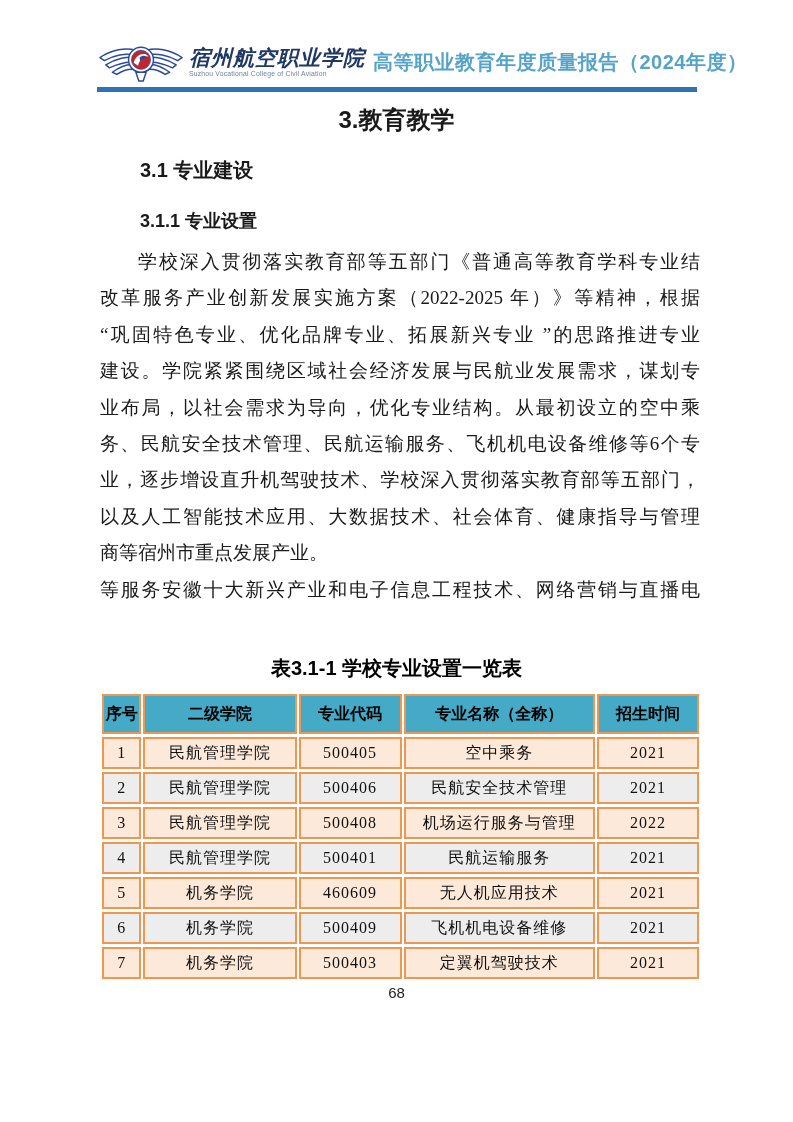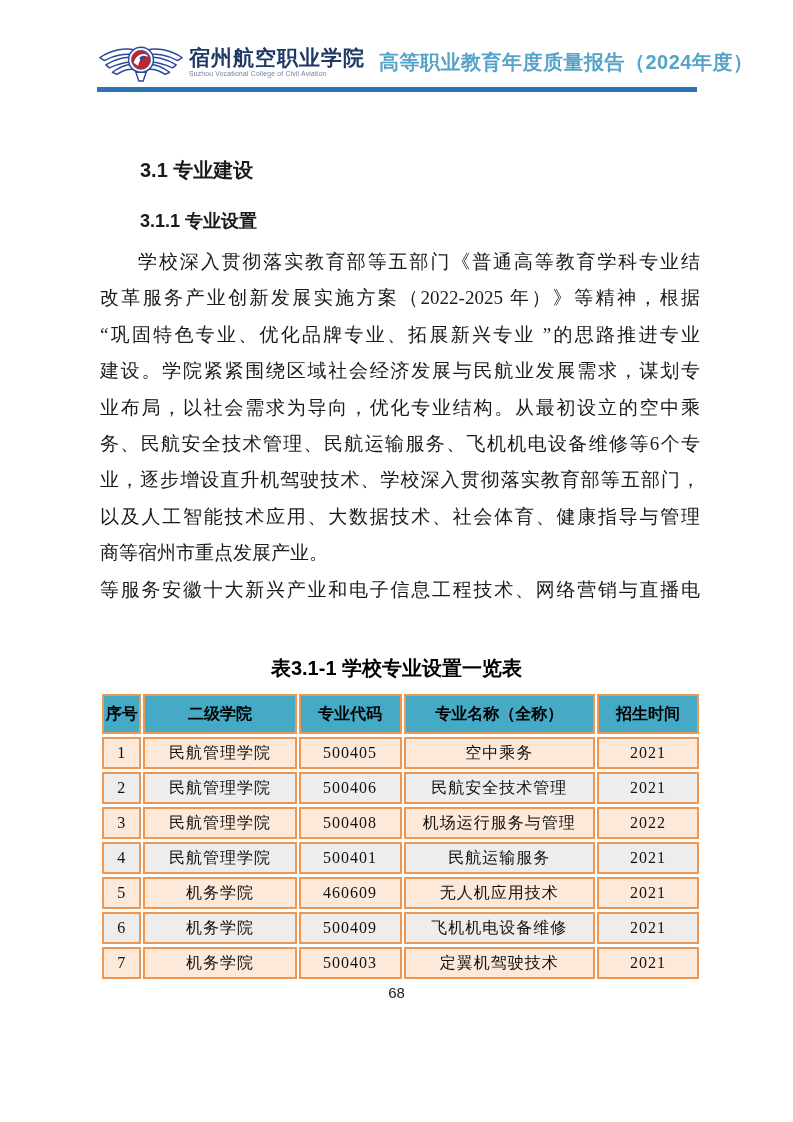--- a/index.html
+++ b/index.html
@@ -17,24 +17,24 @@
   .page{
     position:relative;width:793px;height:1122px;margin:0 auto;
     background:#ffffff;overflow:hidden;
     font-family:"Liberation Serif","DejaVu Serif",serif;color:var(--ink);
   }
   
   .hdr{position:absolute;left:97px;top:36px;width:600px;height:52px;display:flex;align-items:center;}
   .logo{width:88px;height:52px;flex:0 0 auto;}
   .name-block{margin-left:4px;flex:0 0 auto;line-height:1;}
   .cn-name{font-family:"Liberation Sans","DejaVu Sans",sans-serif;font-weight:bold;
-    font-size:21px;color:var(--navy);letter-spacing:1px;white-space:nowrap;}
+    font-size:21px;color:var(--navy);letter-spacing:1px;white-space:nowrap;font-style:italic;}
   .en-name{font-family:"Liberation Sans","DejaVu Sans",sans-serif;font-size:6.8px;
     color:var(--en-gray);margin-top:3px;white-space:nowrap;letter-spacing:.2px;}
-  .report-title{margin-left:14px;font-family:"Liberation Sans","DejaVu Sans",sans-serif;
+  .report-title{margin-left:8px;font-family:"Liberation Sans","DejaVu Sans",sans-serif;
     font-weight:bold;font-size:20px;color:var(--title-blue);white-space:nowrap;letter-spacing:.5px;}
   .hdr-rule{position:absolute;left:97px;top:87px;width:600px;height:5px;background:var(--rule-blue);}
   
   .chapter{position:absolute;left:0;top:104px;width:100%;text-align:center;
     font-family:"Liberation Sans","DejaVu Sans",sans-serif;font-weight:bold;font-size:24px;}
   .section{position:absolute;left:140px;top:157px;
     font-family:"Liberation Sans","DejaVu Sans",sans-serif;font-weight:bold;font-size:20px;}
   .subsection{position:absolute;left:140px;top:209px;
     font-family:"Liberation Sans","DejaVu Sans",sans-serif;font-weight:bold;font-size:18px;}
   
@@ -87,20 +87,21 @@
       <path d="M58 26 C62 22 68 23 69 27 C65 26 61 28 59 31 Z" fill="#2B4A9E"></path>
     </svg>
     <div class="name-block">
       <div class="cn-name">宿州航空职业学院</div>
       <div class="en-name">Suzhou Vocational College of Civil Aviation</div>
     </div>
     <div class="report-title">高等职业教育年度质量报告（2024年度）</div>
   </div>
   <div class="hdr-rule"></div>
 
+  <div class="chapter">3.教育教学</div>
   <div class="section">3.1 专业建设</div>
   <div class="subsection">3.1.1 专业设置</div>
 
   <div class="para">
       <div class="pline first">学校深入贯彻落实教育部等五部门《普通高等教育学科专业结</div>
       <div class="pline">改革服务产业创新发展实施方案（2022-2025 年）》等精神，根据</div>
       <div class="pline">“巩固特色专业、优化品牌专业、拓展新兴专业 ”的思路推进专业</div>
       <div class="pline">建设。学院紧紧围绕区域社会经济发展与民航业发展需求，谋划专</div>
       <div class="pline">业布局，以社会需求为导向，优化专业结构。从最初设立的空中乘</div>
       <div class="pline">务、民航安全技术管理、民航运输服务、飞机机电设备维修等6个专</div>

